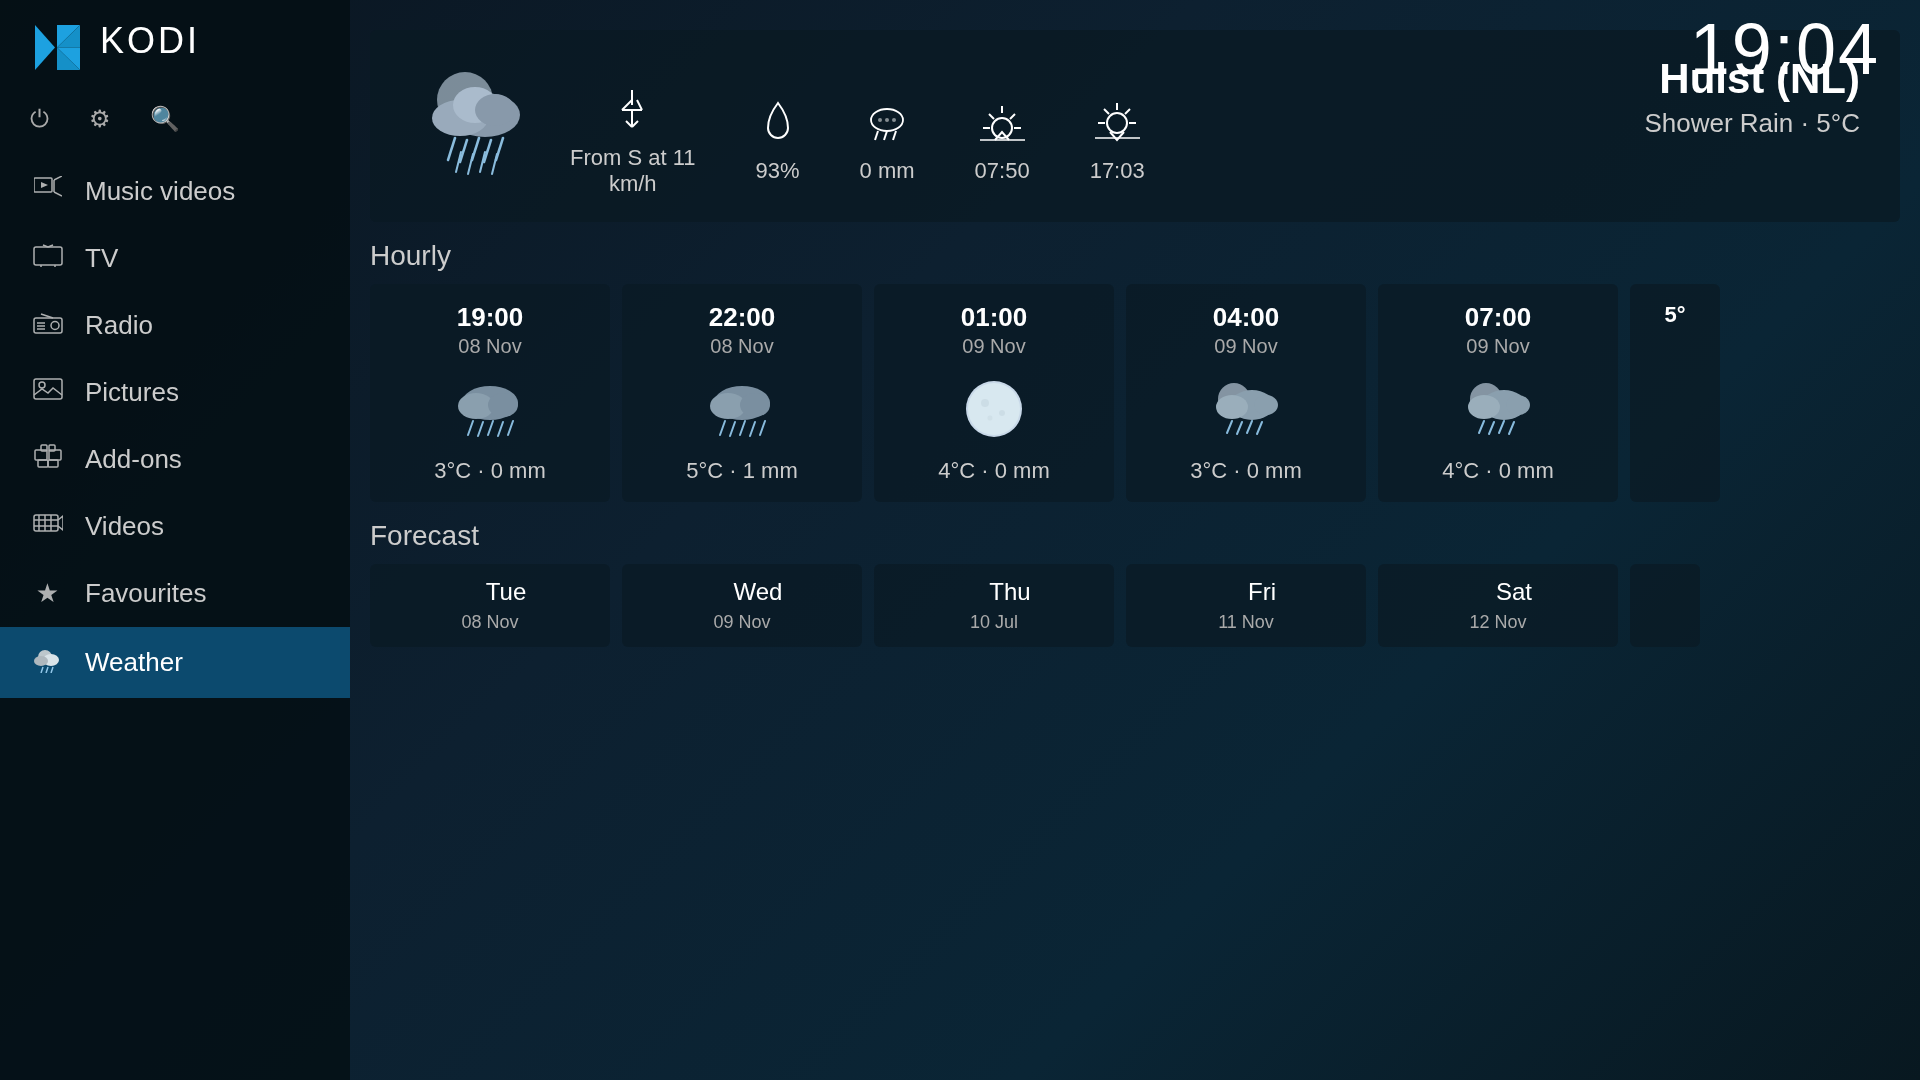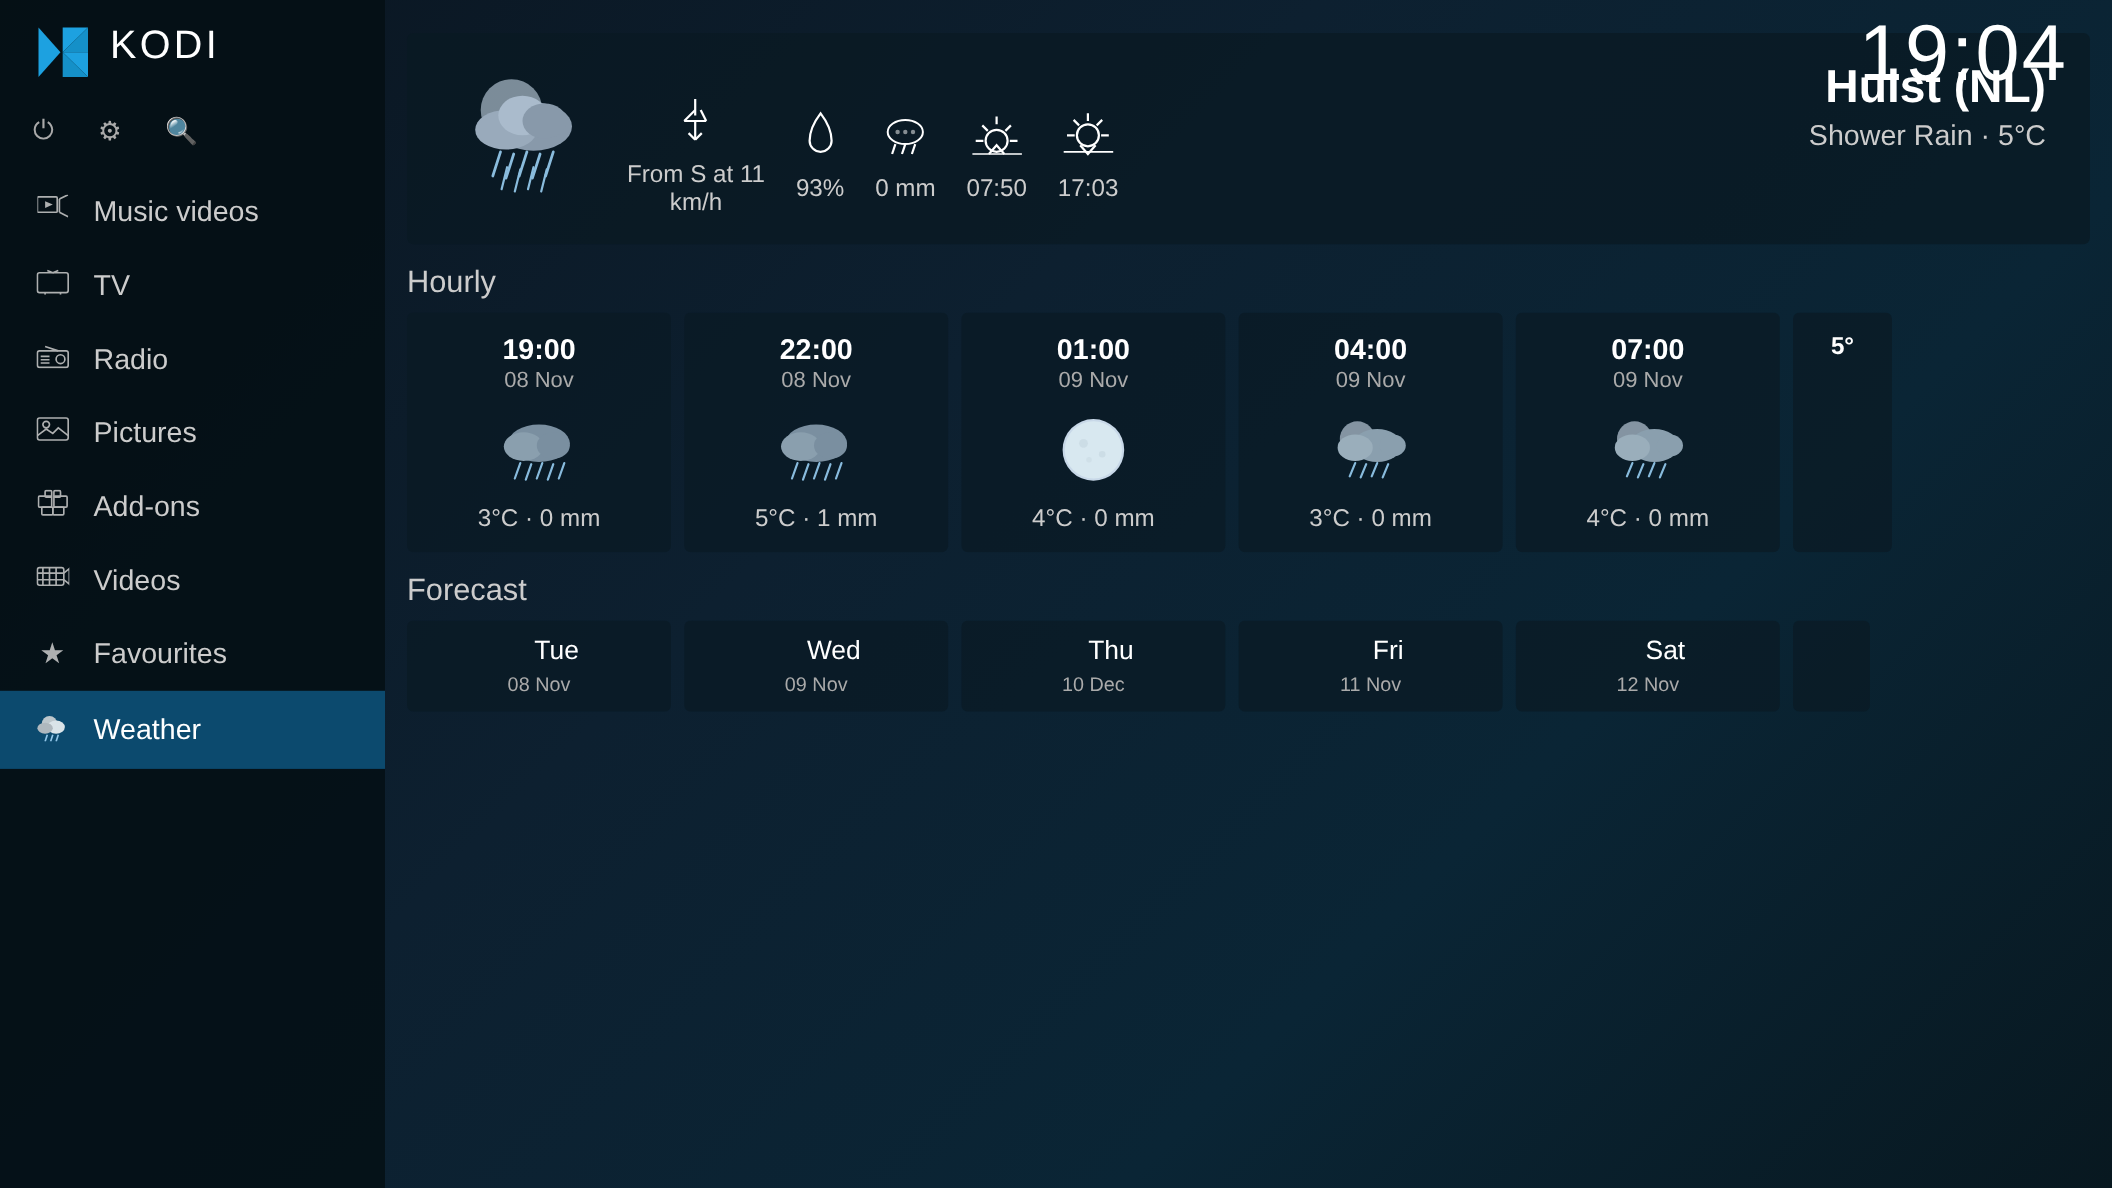--- a/index.html
+++ b/index.html
@@ -156,21 +156,21 @@
 
     .weather-desc {
       font-size: 26px;
       color: #cccccc;
       text-align: right;
       margin-top: 5px;
     }
 
     .weather-stats {
       display: flex;
-      gap: 28px;
+      gap: 60px;
       margin-top: 30px;
       justify-content: flex-start;
       align-items: center;
     }
 
     .stat-item {
       display: flex;
       flex-direction: column;
       align-items: center;
       gap: 10px;
@@ -596,21 +596,21 @@
     <div class="forecast-card">
       <span class="forecast-day">Tue</span>
       <span class="forecast-date">08 Nov</span>
     </div>
     <div class="forecast-card">
       <span class="forecast-day">Wed</span>
       <span class="forecast-date">09 Nov</span>
     </div>
     <div class="forecast-card">
       <span class="forecast-day">Thu</span>
-      <span class="forecast-date">10 Dec</span>
+      <span class="forecast-date">10 Jul</span>
     </div>
     <div class="forecast-card">
       <span class="forecast-day">Fri</span>
       <span class="forecast-date">11 Nov</span>
     </div>
     <div class="forecast-card">
       <span class="forecast-day">Sat</span>
       <span class="forecast-date">12 Nov</span>
     </div>
     <div class="forecast-card" style="min-width:60px; max-width:70px; overflow:hidden;"></div>

